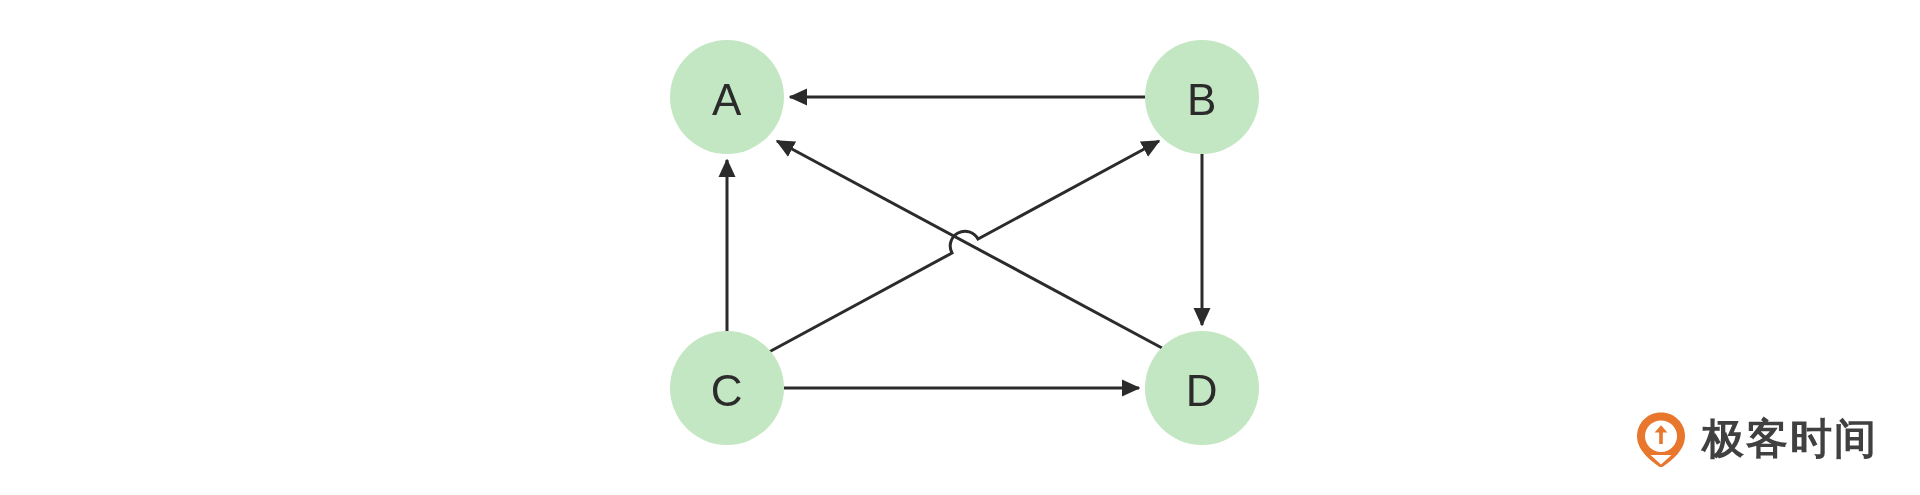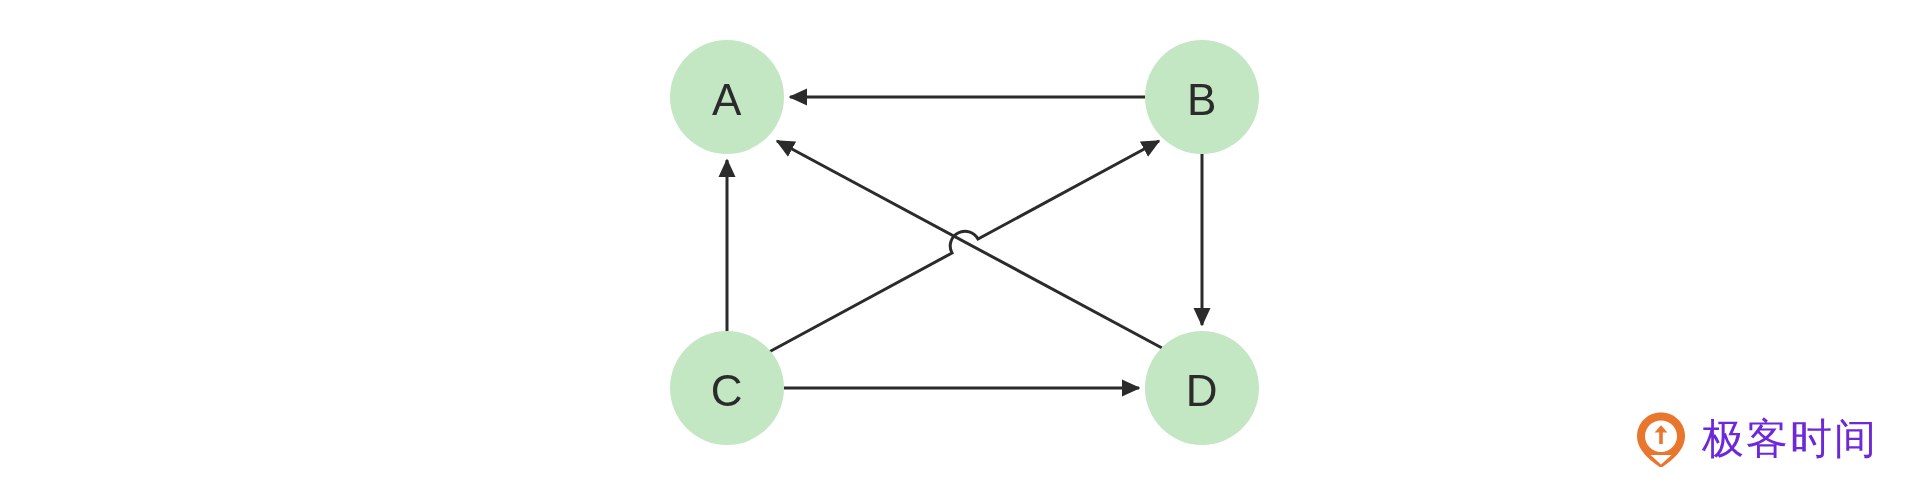--- a/index.html
+++ b/index.html
@@ -59,24 +59,24 @@
   #watermark .wm-logo {
     width: 54px;
     height: 56px;
     flex: 0 0 auto;
     display: block;
   }
   #watermark .wm-text {
     font-family: "DejaVu Sans", "Liberation Sans", sans-serif;
     font-size: 42px;
     line-height: 1;
-    color: #6d28d9;
+    color: #404040;
     letter-spacing: 2px;
     white-space: nowrap;
-    font-weight: 400;
+    font-weight: 700;
   }
 </style>
 </head>
 <body>
 
 <div id="stage">
 
   <svg id="graph-svg" viewBox="0 0 1920 495">
     <defs>
       <marker id="arrowhead" viewBox="0 0 10 10" refX="9.2" refY="5" markerWidth="6.2" markerHeight="6.2" orient="auto-start-reverse" markerUnits="strokeWidth">

